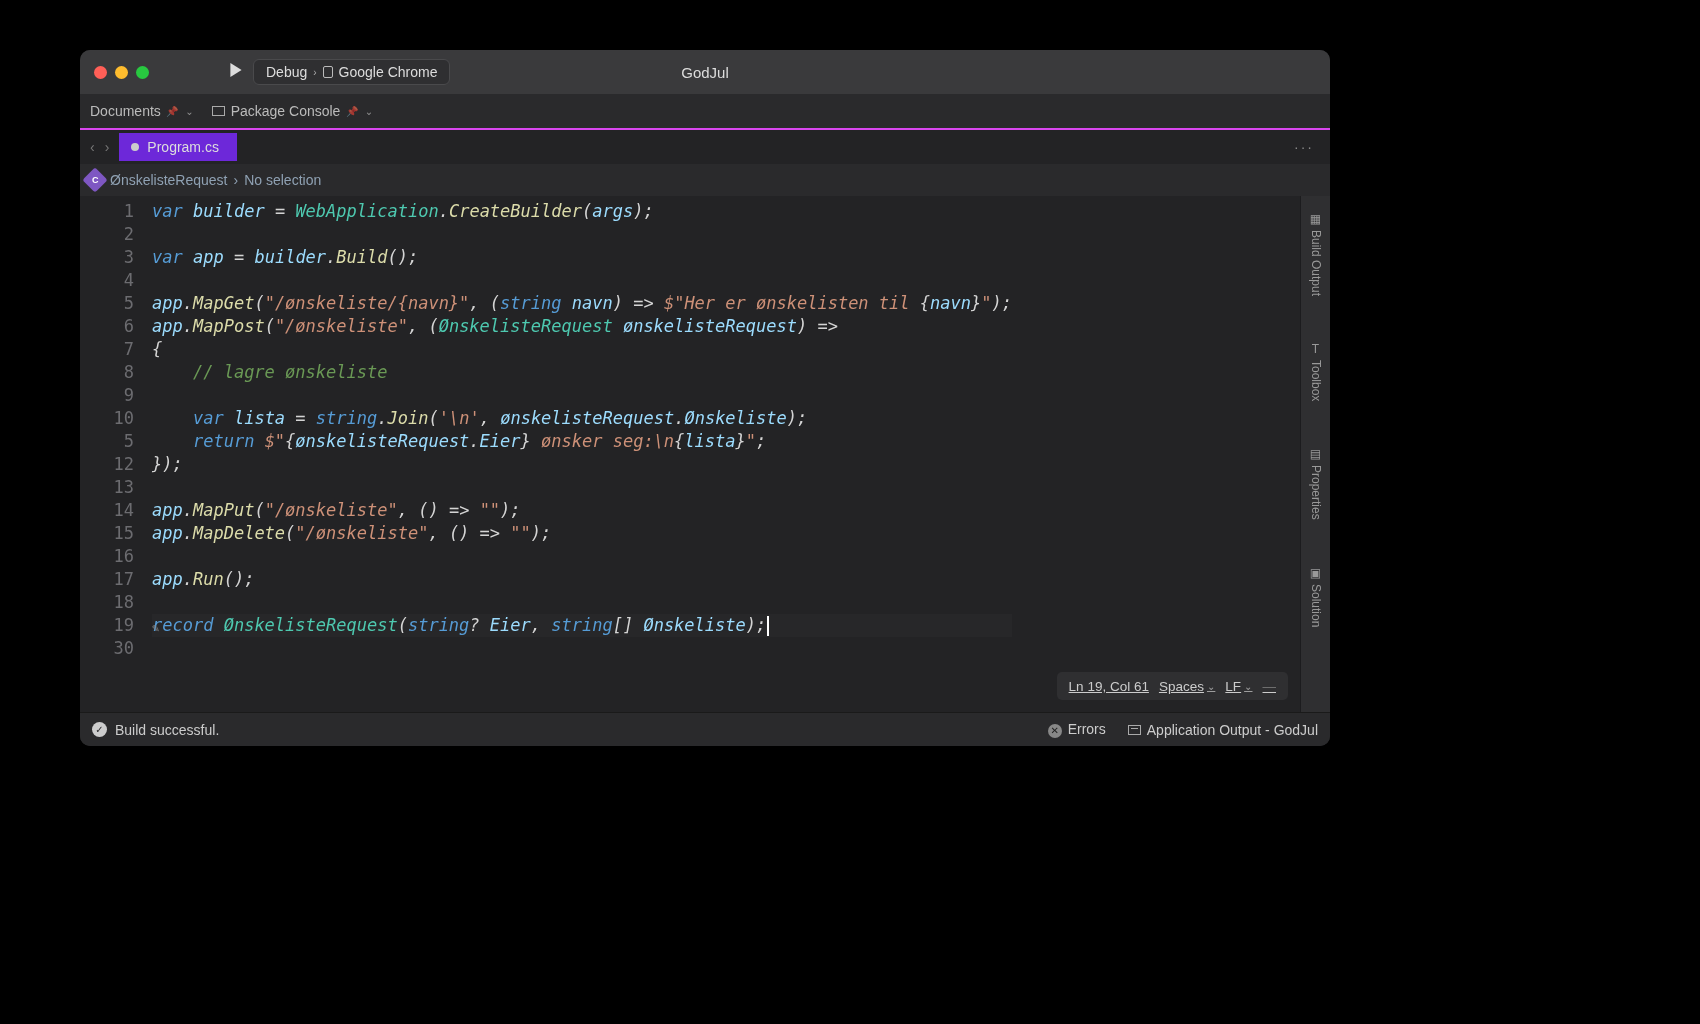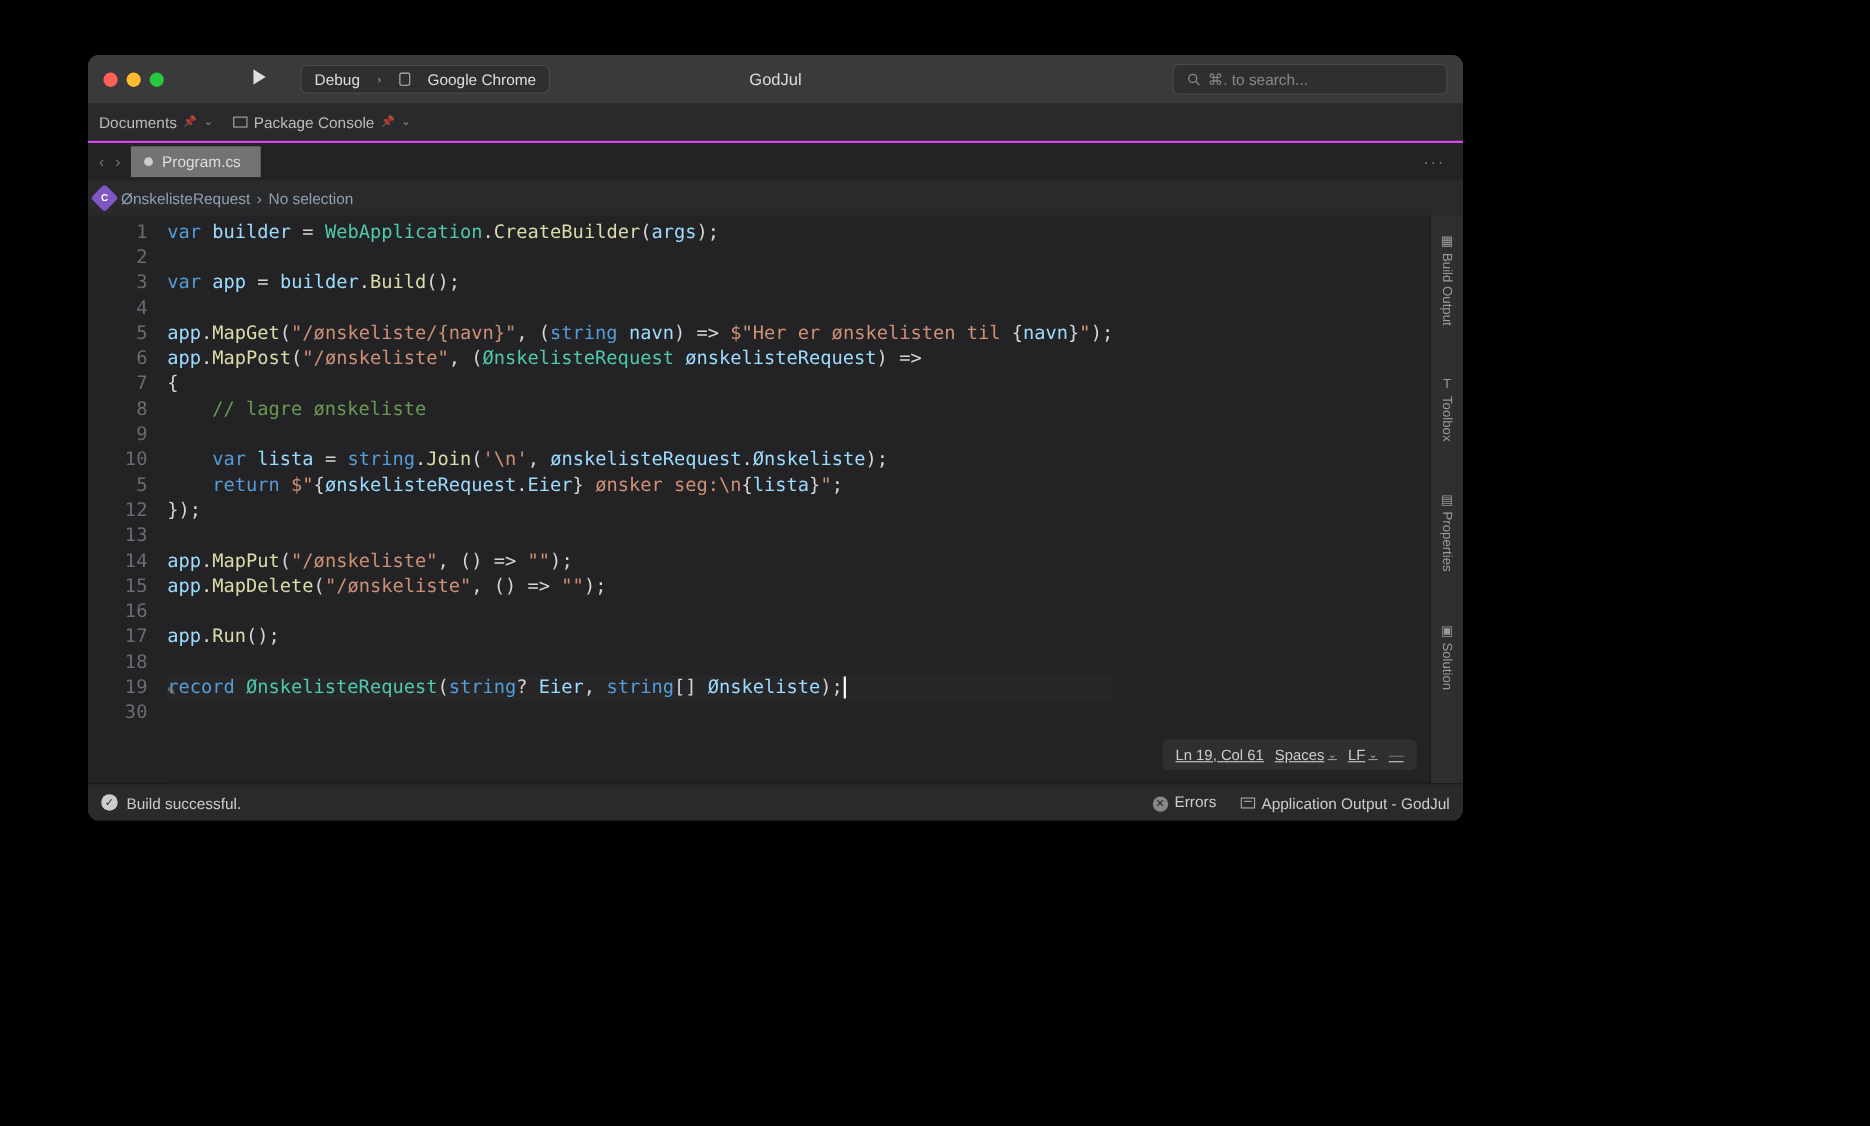--- a/index.html
+++ b/index.html
@@ -27,30 +27,29 @@
   padding: 0 14px;
   gap: 10px;
 }
 .traffic { display: flex; gap: 8px; margin-right: 10px; }
 .traffic div { width: 13px; height: 13px; border-radius: 50%; }
 .tr-close { background: #ff5f57; }
 .tr-min { background: #febc2e; }
 .tr-max { background: #28c840; }
 .play-btn { color: #ddd; margin-left: 60px; font-size: 16px; }
 .config-sel {
-  margin-left: 20px;
   background: #2f2f31;
   border: 1px solid #4a4a4c;
   border-radius: 6px;
   padding: 4px 12px;
   font-size: 14px;
   color: #ddd;
   display: flex;
   align-items: center;
-  gap: 16px;
+  gap: 6px;
 }
 .chev { font-size: 10px; opacity: .7; }
 .win-title { position: absolute; left: 50%; transform: translateX(-50%); font-size: 15px; color: #ddd; }
 .search-box {
   margin-left: auto;
   background: #2f2f31;
   border: 1px solid #4a4a4c;
   border-radius: 6px;
   padding: 5px 12px;
   font-size: 14px;
@@ -87,21 +86,21 @@
   font-size: 14px;
   color: #aaa;
 }
 .navarrows { display: flex; gap: 2px; color: #777; }
 .navarrows span { padding: 2px 4px; cursor: default; }
 .tab {
   display: flex;
   align-items: center;
   gap: 8px;
   padding: 6px 18px 6px 12px;
-  background: #737373;
+  background: #6d28d9;
   margin-left: 6px;
   color: #ddd;
   text-align: center;
 }
 .tab .dot { width: 8px; height: 8px; border-radius: 50%; background: #ccc; }
 .tabrow .dots { margin-left: auto; color: #888; letter-spacing: 2px; padding: 0 10px; }
 
 
 .crumb {
   height: 32px;
@@ -140,20 +139,21 @@
   text-align: right;
   color: #6c6c70;
   padding: 4px 18px 4px 0;
   user-select: none;
   background: #232325;
 }
 .code {
   padding: 4px 0;
   white-space: pre;
   color: #d4d4d4;
+  font-style: italic;
 }
 .kw { color: #569cd6; }
 .type { color: #4ec9b0; }
 .method { color: #dcdcaa; }
 .str { color: #ce9178; }
 .param { color: #9cdcfe; }
 .comment { color: #6a9955; }
 .op, .punc { color: #d4d4d4; }
 .pencil { position: absolute; left: 72px; top: calc(4px + 23px*18 + 3px); font-size: 12px; color: #888; }
 .cursor-line { background: rgba(255,255,255,.02); }
@@ -254,27 +254,20 @@
           <path d="M1 0 L9 5 L1 10 Z" fill="#ddd"></path>
         </svg>
     </div>
     <div class="config-sel">
       <span>Debug</span>
       <span class="chev">›</span>
       <span style="display:inline-block;width:10px;height:12px;border:1px solid #bbb;border-radius:2px;"></span>
       <span>Google Chrome</span>
     </div>
     <div class="win-title">GodJul</div>
-    <div class="search-box">
-      <svg viewBox="0 0 16 16">
-          <circle cx="6.5" cy="6.5" r="4.5" fill="none" stroke="#888" stroke-width="1.5"></circle>
-          <line x1="10" y1="10" x2="14" y2="14" stroke="#888" stroke-width="1.5"></line>
-        </svg>
-      <span>⌘. to search...</span>
-    </div>
   </div>
 
   <div class="toolrow">
     <div class="tool-item">
       <span>Documents</span>
       <span class="pin-icon">📌</span>
       <span class="chev">⌄</span>
     </div>
     <div class="tool-item" style="margin-left:6px">
       <span style="display:inline-block;width:13px;height:10px;border:1px solid #aaa;"></span>

